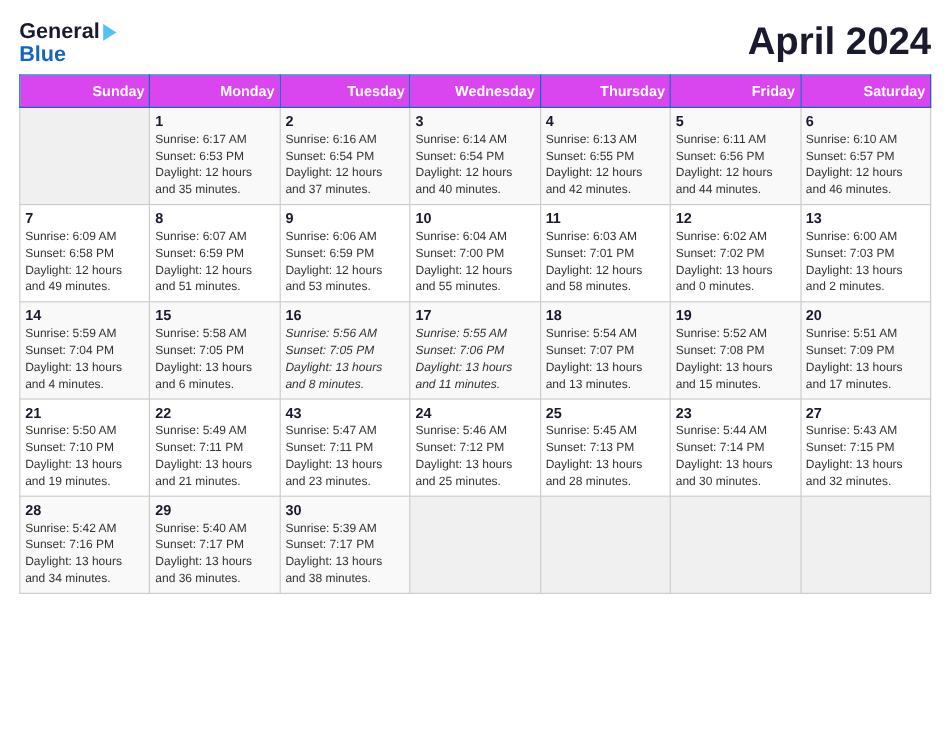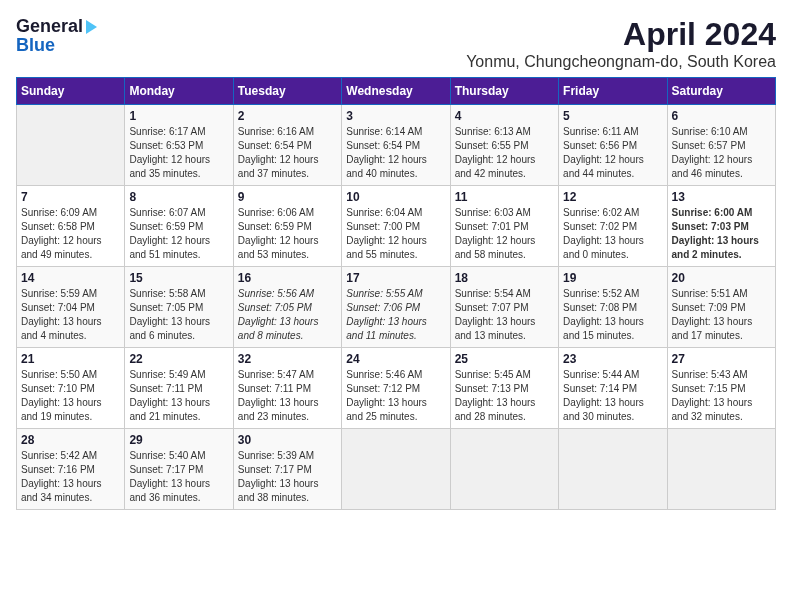--- a/index.html
+++ b/index.html
@@ -37,24 +37,24 @@
       font-size: 16px;
       color: #333;
       font-weight: normal;
     }
     table {
       width: 100%;
       border-collapse: collapse;
       font-size: 11px;
     }
     thead tr th {
-      background-color: #4c1d95;
+      background-color: #d946ef;
       color: #fff;
       padding: 6px 4px;
-      text-align: left;
+      text-align: right;
       font-size: 12px;
       border: 1px solid #1565c0;
     }
     tbody tr td {
       border: 1px solid #ccc;
       padding: 4px 4px;
       vertical-align: top;
       min-width: 100px;
       background: #fff;
     }
@@ -80,21 +80,20 @@
 <div class="header">
   <div class="logo">
     <div class="logo-line">
       <span style="font-size:18px;font-weight:bold;color:#1a1a2e;">General</span>
       <span style="display:inline-block;width:0;height:0;border-top:7px solid transparent;border-bottom:7px solid transparent;border-left:11px solid #4fc3f7;margin-left:3px;"></span>
     </div>
     <span style="font-size:18px;font-weight:bold;color:#1565c0;margin-top:-2px;">Blue</span>
   </div>
   <div class="title-block">
     <h1>April 2024</h1>
-    <h2>Yonmu, Chungcheongnam-do, South Korea</h2>
   </div>
 </div>
 
 <table>
   <thead>
     <tr>
     <th>Sunday</th>
         <th>Monday</th>
         <th>Tuesday</th>
         <th>Wednesday</th>
@@ -187,21 +186,21 @@
         </td>
         <td>
           <span class="day-num">12</span>
           <div class="day-info" style="white-space: pre-line;">Sunrise: 6:02 AM
 Sunset: 7:02 PM
 Daylight: 13 hours
 and 0 minutes.</div>
         </td>
         <td>
           <span class="day-num">13</span>
-          <div class="day-info" style="white-space: pre-line; font-weight: bold;">Sunrise: 6:00 AM
+          <div class="day-info" style="white-space: pre-line;">Sunrise: 6:00 AM
 Sunset: 7:03 PM
 Daylight: 13 hours
 and 2 minutes.</div>
         </td>
       </tr>
       <tr>
         <td>
           <span class="day-num">14</span>
           <div class="day-info" style="white-space: pre-line;">Sunrise: 5:59 AM
 Sunset: 7:04 PM
@@ -260,21 +259,21 @@
 and 19 minutes.</div>
         </td>
         <td>
           <span class="day-num">22</span>
           <div class="day-info" style="white-space: pre-line;">Sunrise: 5:49 AM
 Sunset: 7:11 PM
 Daylight: 13 hours
 and 21 minutes.</div>
         </td>
         <td>
-          <span class="day-num">32</span>
+          <span class="day-num">43</span>
           <div class="day-info" style="white-space: pre-line;">Sunrise: 5:47 AM
 Sunset: 7:11 PM
 Daylight: 13 hours
 and 23 minutes.</div>
         </td>
         <td>
           <span class="day-num">24</span>
           <div class="day-info" style="white-space: pre-line;">Sunrise: 5:46 AM
 Sunset: 7:12 PM
 Daylight: 13 hours

